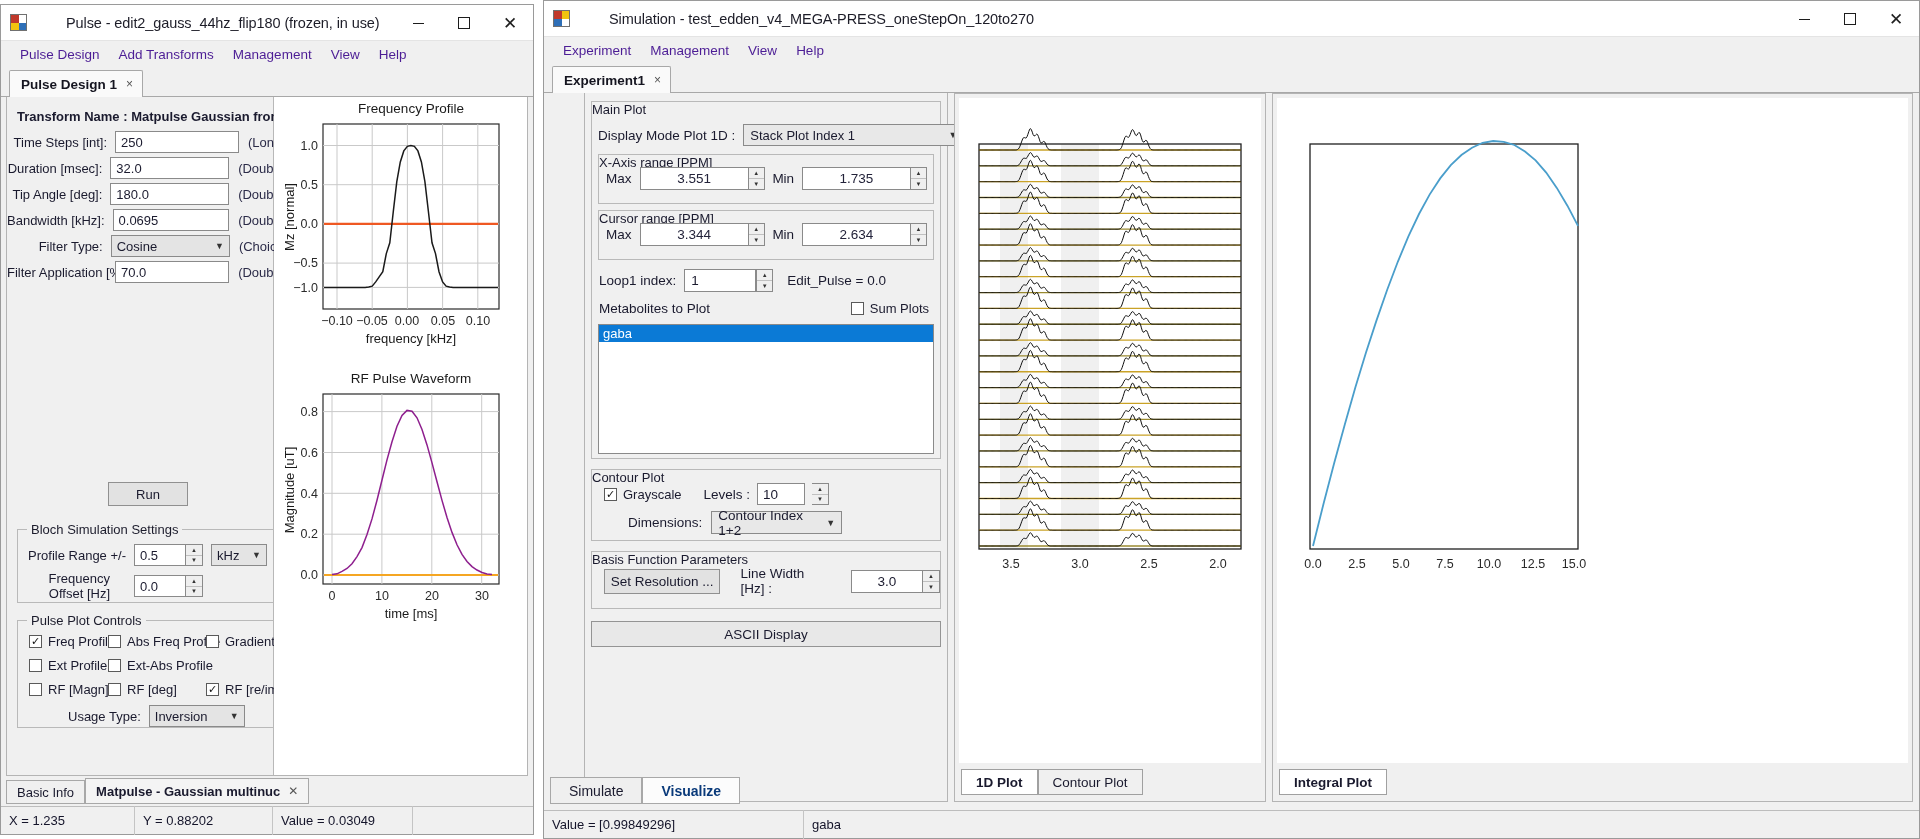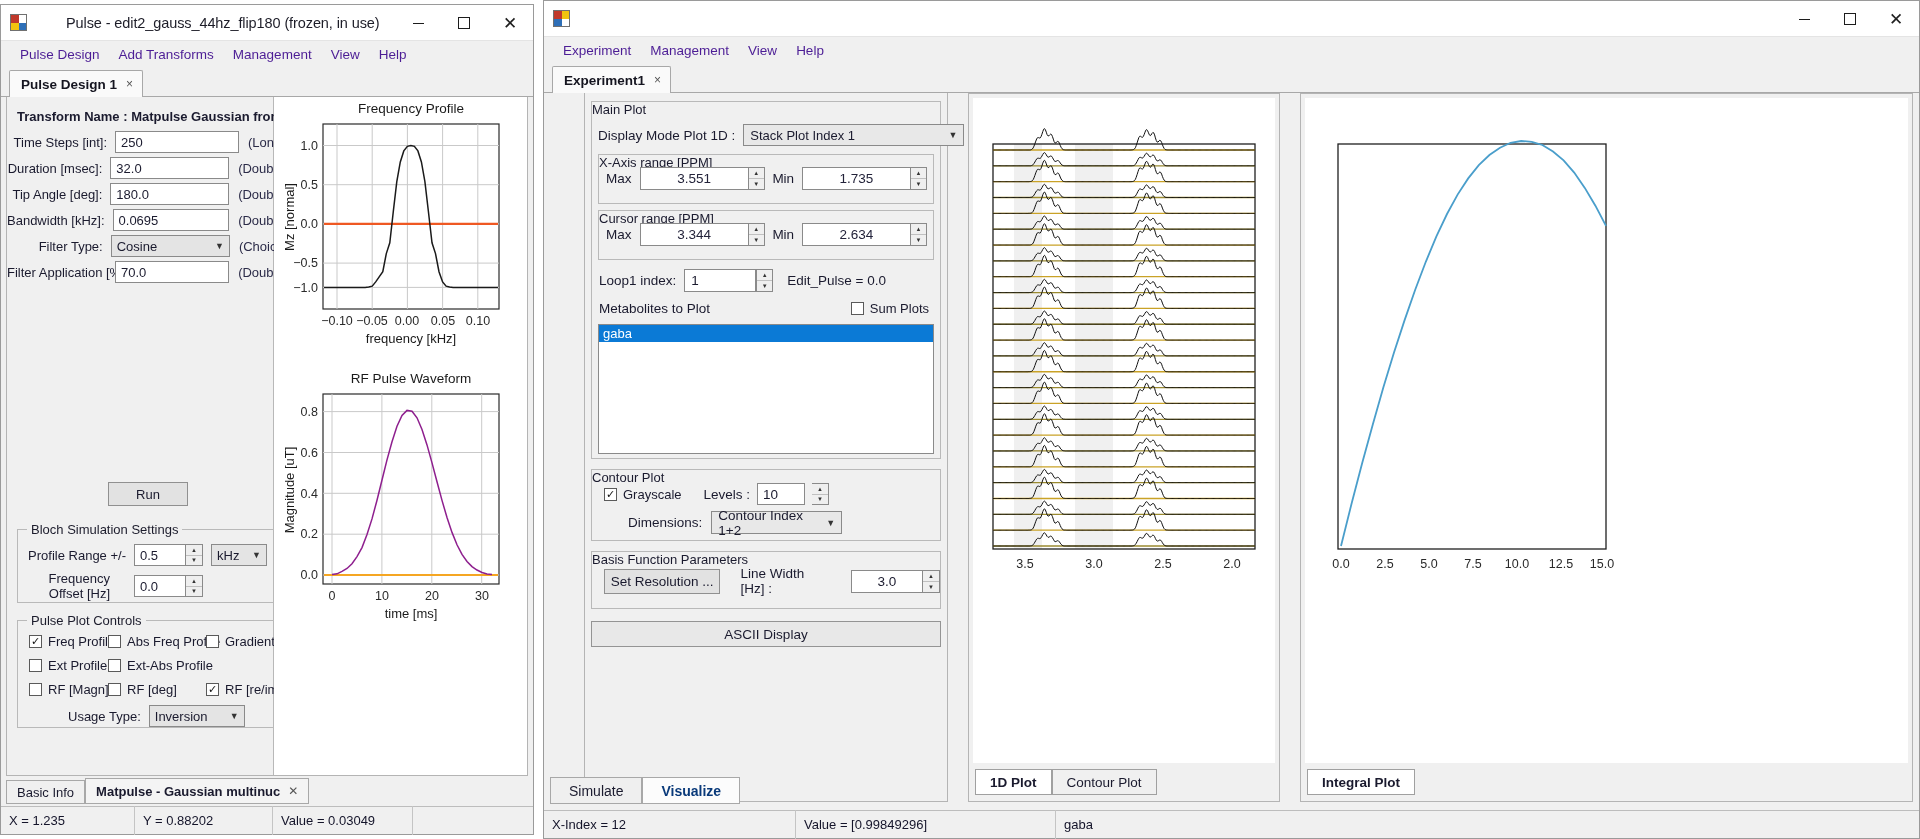--- a/index.html
+++ b/index.html
@@ -117,21 +117,21 @@
   .btab .x { font-size:12px; font-weight:400; color:#555; }
 
   .statusbar { position:absolute; left:0; right:0; bottom:0; height:28px; display:flex;
                background:#f0f0f0; border-top:1px solid #bdbdbd; align-items:center; }
   .scell { height:29px; display:flex; align-items:center; padding-left:8px; font-size:13px;
            border-right:1px solid #c4c4c4; color:#14142a; }
 
   
   #sim-window { left: 543px; top: 0px; width: 1377px; height: 839px; }
   .sw-body { position:absolute; left:0; top:92px; right:0; bottom:0; background:#f0f0f0; }
-  .sw-content { position:absolute; left:6px; top:0; right:6px; bottom:36px; display:flex; gap:20px;padding-left:34px; }
+  .sw-content { position:absolute; left:6px; top:0; right:6px; bottom:36px; display:flex; gap:6px;padding-left:34px; }
 
   .panel-left { width: 364px; position:relative; background:#f0f0f0; border:1px solid #b4b4b4; border-top:none; }
   .panel-mid  { width: 312px; position:relative; background:#f0f0f0; border:1px solid #b4b4b4; }
   .panel-right{ flex:1; position:relative; background:#f0f0f0; border:1px solid #b4b4b4; }
 
   .mainplot-gb { position:absolute; left:6px; top:8px; right:6px; height: 358px; border:1px solid #b9b9b9; }
   .dm-row { position:absolute; left:6px; top:22px; display:flex; align-items:center; gap:8px; }
   .dm-label { font-size:13.5px; white-space:nowrap; }
   .dm-select { width:221px; height:22px; background:#e8e8e8; border:1px solid #8a8a8a; font-size:13px;
                padding:0 6px; display:flex; align-items:center; justify-content:space-between; }
@@ -422,20 +422,21 @@
   </div>
 
   <div class="window" id="sim-window">
     <div class="titlebar">
       <span class="app-icon">
           <i class="q1"></i>
           <i class="q3"></i>
           <i class="q4"></i>
           <i class="q2"></i>
         </span>
+      <span class="title-text">Simulation - test_edden_v4_MEGA-PRESS_oneStepOn_120to270</span>
       <div class="winbtns">
         <div class="winbtn min"></div>
         <div class="winbtn max"></div>
         <div class="winbtn close">✕</div>
       </div>
     </div>
 
     <div class="menubar">
       <div class="menuitem">Experiment</div>
       <div class="menuitem">Management</div>
@@ -667,19 +668,18 @@
           </div>
         </div>
       </div>
 
       <div class="bottom-tabs2">
         <div class="b2tab">Simulate</div>
         <div class="b2tab active">Visualize</div>
       </div>
 
       <div class="statusbar">
-        <div class="scell" style="width:252px;">X-Index = 12</div>
         <div class="scell" style="width:260px;">Value = [0.99849296]</div>
         <div class="scell" style="flex:1; border-right:none;">gaba</div>
       </div>
     </div>
   </div>
 </div>
 
 </body></html>

